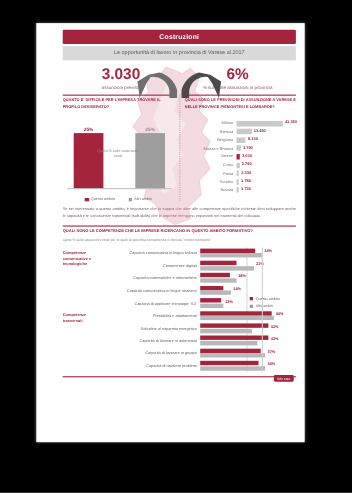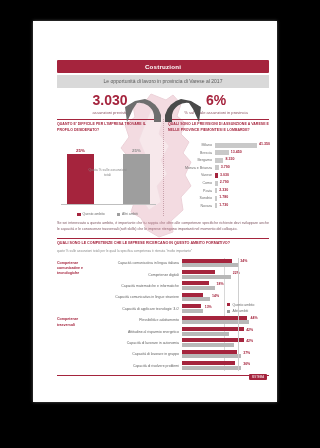--- a/index.html
+++ b/index.html
@@ -7,21 +7,21 @@
     width:310px;height:448px;overflow:hidden;
     background:#000;
     font-family:"Liberation Sans",sans-serif;
   }
   .page-frame{
     position:absolute;left:33px;top:21px;width:244px;height:381px;
     background:#ffffff;
     box-shadow:0 0 3px rgba(255,255,255,.35);
     overflow:hidden;
   }
-  .sheet{position:absolute;inset:0;padding:6px 8px 0 24px;box-sizing:border-box;margin-top:33px;}
+  .sheet{position:absolute;inset:0;padding:6px 8px 0 24px;box-sizing:border-box;}
 
   
   .map-wm{
     position:absolute;left:78px;top:36px;width:96px;height:150px;
     opacity:.30;pointer-events:none;
   }
 
   
   .title-bar{
     background:#A5243D;color:#fff;text-align:center;

